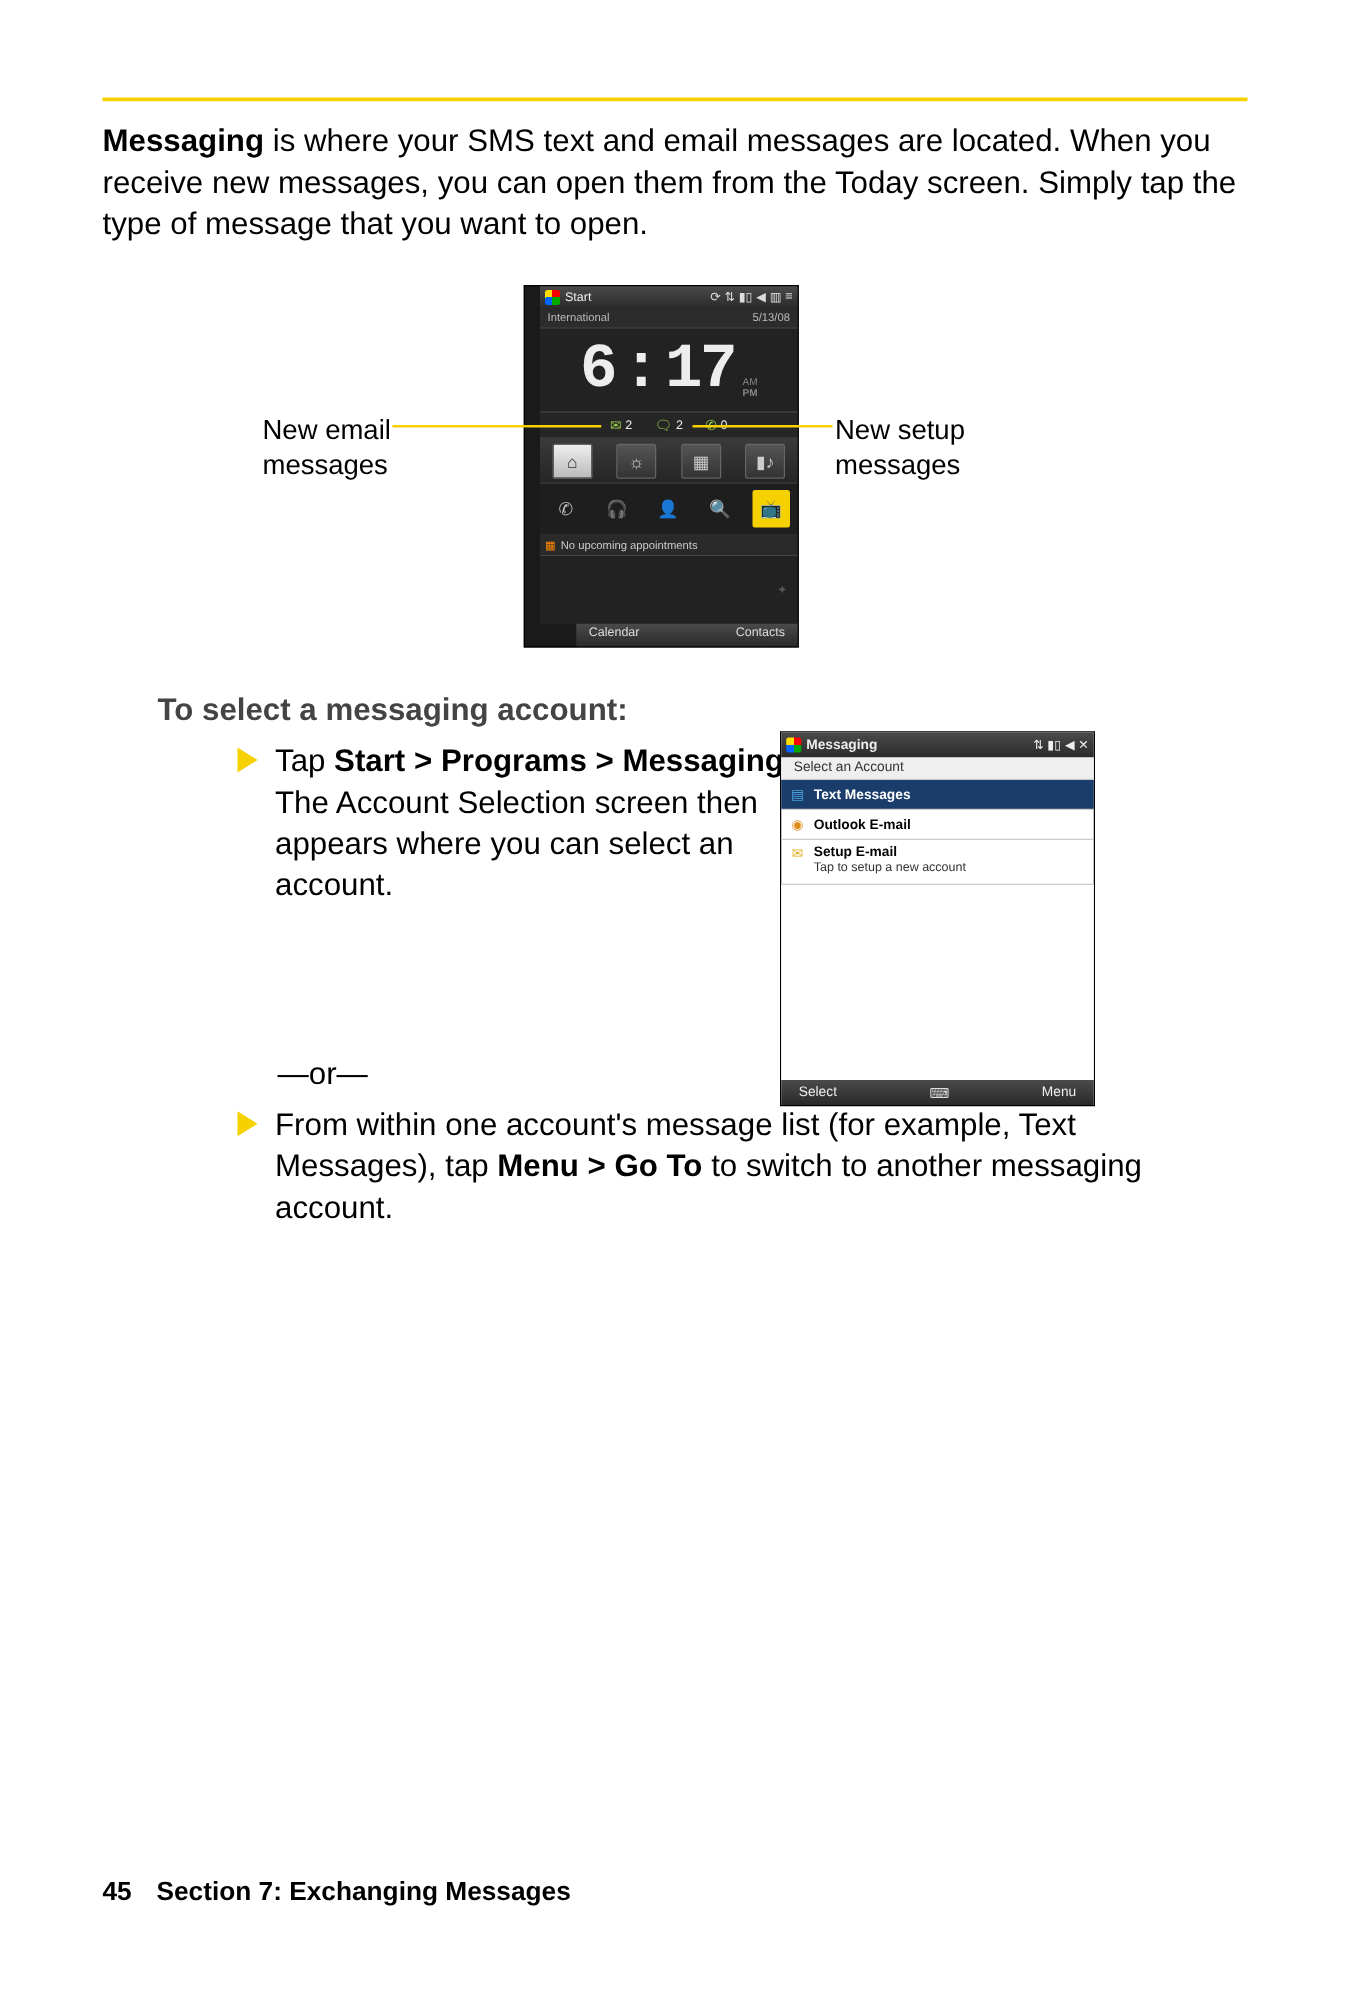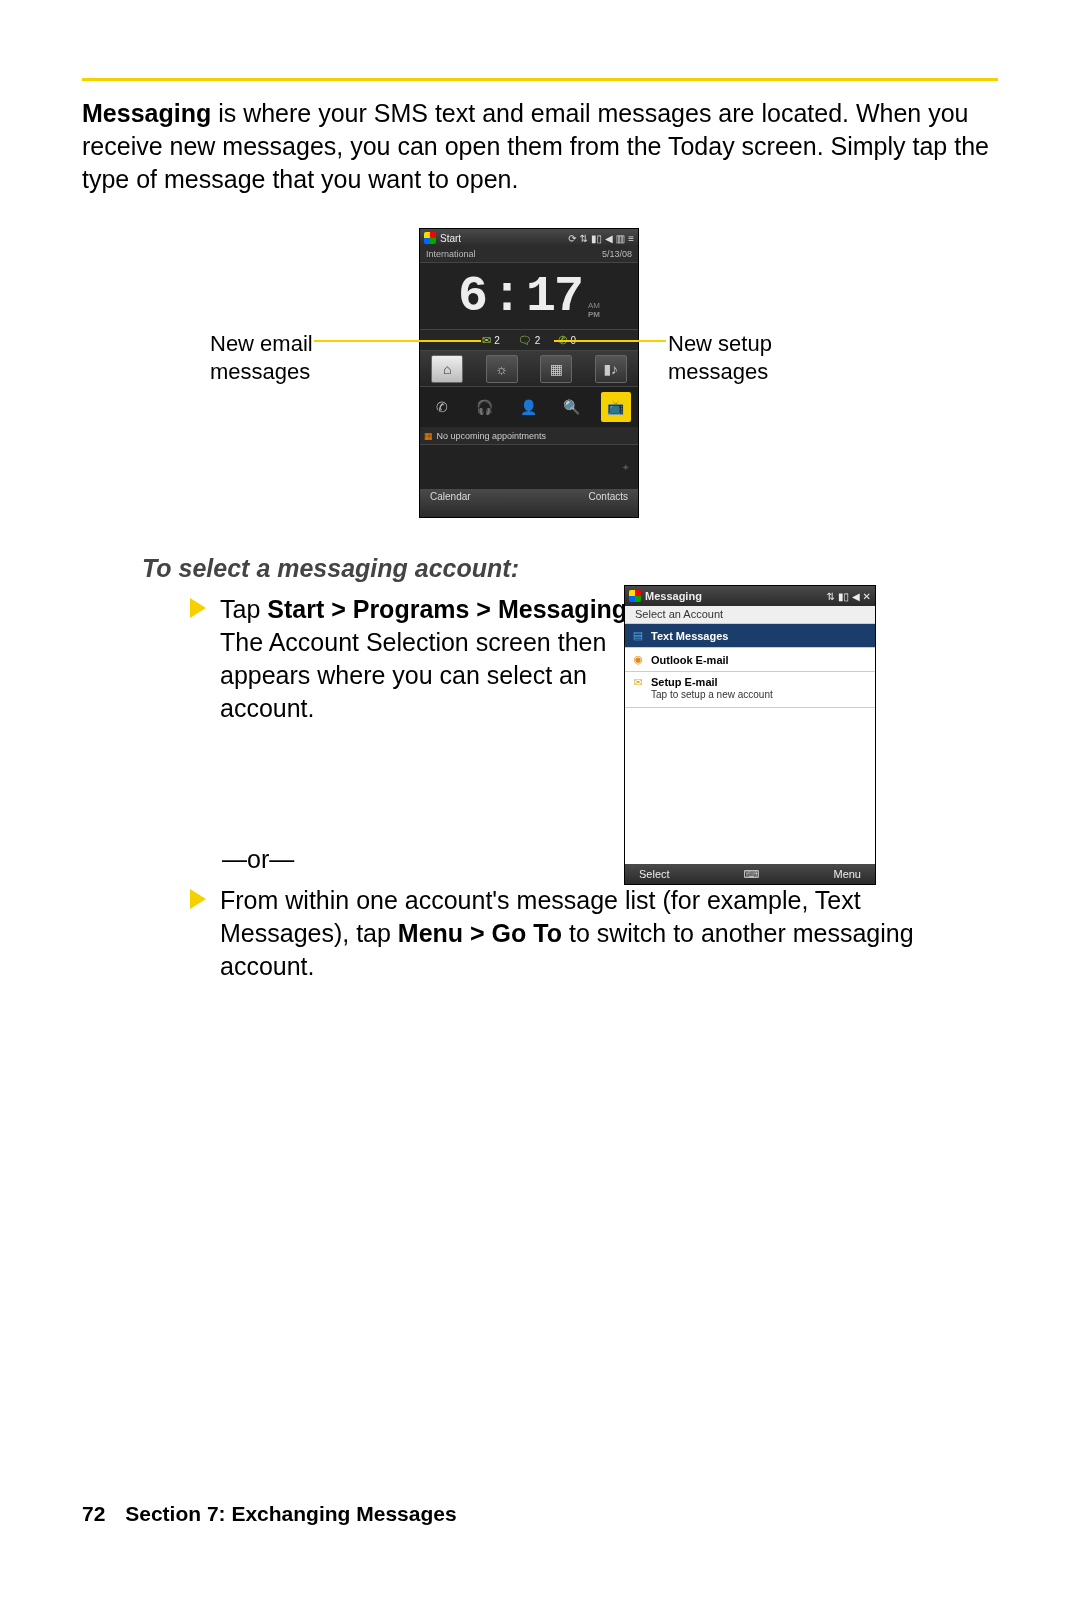--- a/index.html
+++ b/index.html
@@ -62,20 +62,21 @@
     left: 337px;
     top: 0;
     width: 220px;
     height: 290px;
     background: #1a1a1a;
     border: 1px solid #000;
     font-size: 10px;
     color: #eee;
     display: flex;
     flex-direction: column;
+    padding-left: 12px;
   }
   .p1-topbar {
     height: 18px;
     background: linear-gradient(#4a4a4a,#2a2a2a);
     display: flex;
     align-items: center;
     padding: 0 4px;
     gap: 4px;
   }
   .p1-topbar .win { width: 12px; height: 12px; background: conic-gradient(#f00 0 25%, #0a0 0 50%, #06f 0 75%, #fd0 0); border-radius: 2px;}
@@ -155,34 +156,33 @@
     height: 18px;
     background: #2a2a2a;
     display:flex;align-items:center;padding:0 4px;gap:4px;
     font-size:9px;color:#ccc;
     border-bottom:1px solid #444;
   }
   .p1-appt .cal { color:#f80; }
   .p1-fill { flex:1; background:#222; display:flex;align-items:center;justify-content:flex-end;padding:4px 8px;}
   .p1-fill .htc { color:#555; font-size:10px;}
   .p1-softkeys {
-    height: 28px;
+    height: 18px;
     background: linear-gradient(#4a4a4a,#2a2a2a);
     display:flex;justify-content:space-between;padding:2px 10px;
-    font-size:10px;color:#ddd;
+    font-size:10px;color:#ddd;margin-left:29px;
   }
 
   
   .subhead {
     margin-top: 26px;
     font-size: 25px;
     font-weight: 700;
     color: #444;
-    margin-left: 60px;
-    font-style: italic;
+    margin-left: 44px;
   }
   .step-block {
     margin-top: 10px;
     margin-left: 108px;
     display: flex;
     align-items: flex-start;
     gap: 14px;
   }
   .arrow {
     width: 0; height: 0;
@@ -402,15 +402,15 @@
   </div>
   <div class="p2-fill"></div>
   <div class="p2-softkeys">
     <span>Select</span>
     <span class="kbd">⌨</span>
     <span>Menu</span>
   </div>
 </div>
 
 <div class="footer">
-  <span class="pn">72</span>
+  <span class="pn">45</span>
   <span class="sec">Section 7: Exchanging Messages</span>
 </div>
 
 </body></html>

